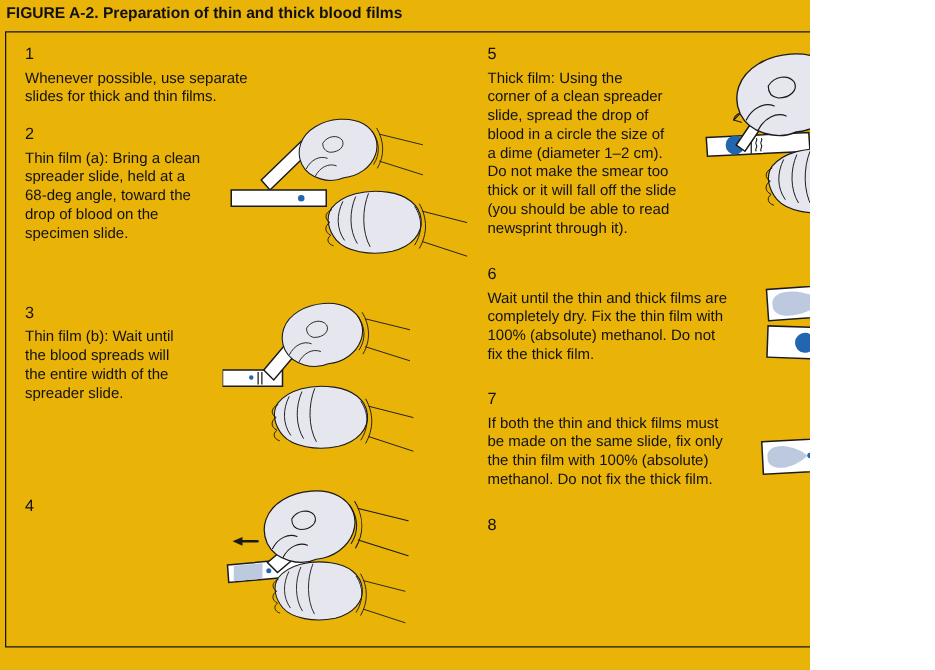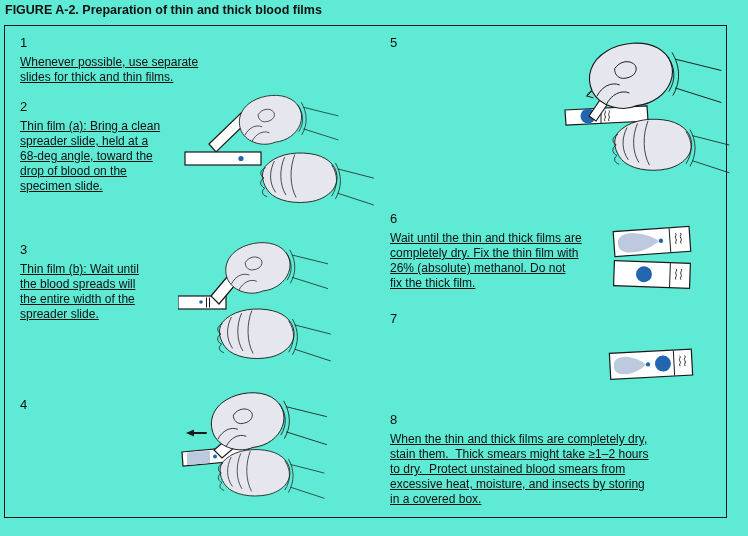--- a/index.html
+++ b/index.html
@@ -1,22 +1,22 @@
 <!DOCTYPE html>
 <html><head>
 <meta charset="utf-8">
 <style>
   html,body{margin:0;padding:0;background:#fff;}
-  .canvas{position:relative;width:748px;height:536px;background:#5eead4;overflow:hidden;
+  .canvas{position:relative;width:648px;height:536px;background:#eab308;overflow:hidden;
           font-family:"Liberation Sans",sans-serif;color:#111;}
   .fig-title{position:absolute;left:5px;top:3px;font-size:12.5px;font-weight:bold;}
   .fig-box{position:absolute;left:4px;top:25px;width:721px;height:491px;border:1.6px solid #161616;}
   .step{position:absolute;font-size:12px;line-height:15px;}
   .step-number{font-size:13px;line-height:13px;margin-bottom:6px;}
-  .step-text{white-space:pre-wrap;text-decoration:underline;}
+  .step-text{white-space:pre-wrap;}
   .scene{position:absolute;}
   .glove{fill:#e6e6ee;stroke:#1a1a1a;stroke-width:1.4;stroke-linejoin:round;}
   .thumb{fill:#e6e6ee;stroke:#1a1a1a;stroke-width:1.2;}
   .hline{fill:none;stroke:#1a1a1a;stroke-width:1.2;stroke-linecap:round;}
   .slide{fill:#ffffff;stroke:#1a1a1a;stroke-width:1.2;stroke-linejoin:miter;}
   .blood{fill:#2166ae;stroke:none;}
   .thinfilm{fill:#bcc9de;stroke:none;}
   .sq{fill:none;stroke:#1a1a1a;stroke-width:0.9;}
   .divline{stroke:#1a1a1a;stroke-width:1;}
   .arrowfill{fill:#1a1a1a;stroke:none;}
@@ -74,38 +74,46 @@
     <div class="step-text">Thin film (b): Wait until
 the blood spreads will
 the entire width of the
 spreader slide.</div>
   </div>
   <div class="step" style="left:20px;top:398px;width:230px">
     <div class="step-number">4</div>
   </div>
   <div class="step" style="left:390px;top:36px;width:230px">
     <div class="step-number">5</div>
+    <div class="step-text">Thick film: Using the
+corner of a clean spreader
+slide, spread the drop of
+blood in a circle the size of
+a dime (diameter 1–2 cm).
+Do not make the smear too
+thick or it will fall off the slide
+(you should be able to read
+newsprint through it).</div>
   </div>
   <div class="step" style="left:390px;top:212px;width:330px">
     <div class="step-number">6</div>
     <div class="step-text">Wait until the thin and thick films are
 completely dry. Fix the thin film with
-26% (absolute) methanol. Do not
+100% (absolute) methanol. Do not
 fix the thick film.</div>
   </div>
   <div class="step" style="left:390px;top:312px;width:330px">
     <div class="step-number">7</div>
+    <div class="step-text">If both the thin and thick films must
+be made on the same slide, fix only
+the thin film with 100% (absolute)
+methanol. Do not fix the thick film.</div>
   </div>
   <div class="step" style="left:390px;top:413px;width:335px">
     <div class="step-number">8</div>
-    <div class="step-text">When the thin and thick films are completely dry,
-stain them.  Thick smears might take ≥1–2 hours
-to dry.  Protect unstained blood smears from
-excessive heat, moisture, and insects by storing
-in a covered box.</div>
   </div>
 
   <svg class="scene" style="left:183px;top:80px" width="200" height="132" viewBox="0 0 200 132">
     <polygon class="slide" points="26,64 58,33 65,41 33,72"></polygon>
     <use href="#hand-top" transform="translate(44,7) scale(0.6)"></use>
     <rect class="slide" x="2" y="72" width="76" height="13"></rect>
     <circle class="blood" cx="58" cy="78.5" r="2.6"></circle>
     <use href="#hand-side" transform="translate(72,66) scale(0.64)"></use>
   </svg>
 

